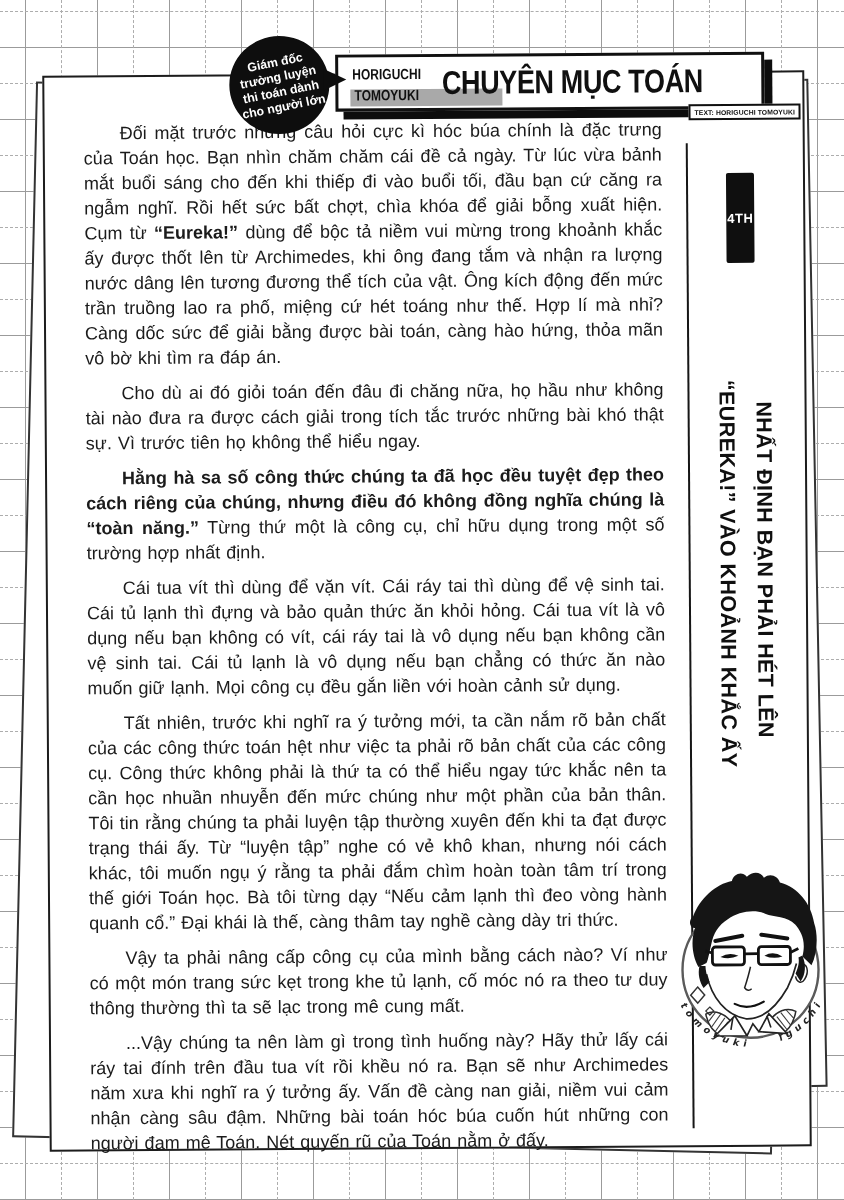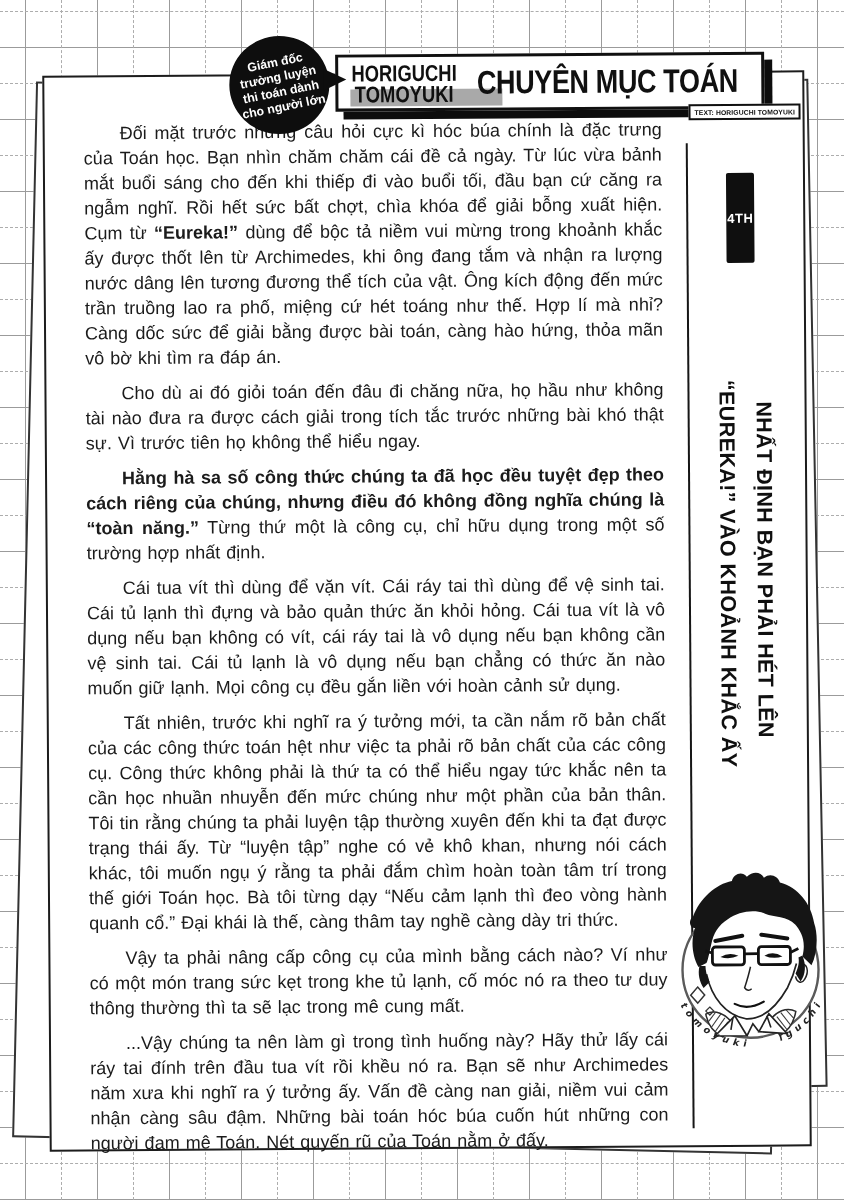--- a/index.html
+++ b/index.html
@@ -29,21 +29,21 @@
     background:#fff;border:2px solid #1c1c1c;transform:rotate(-0.4deg);
     z-index:2;
   }
   
   #header-box{
     position:absolute;left:291px;top:-21px;width:423px;height:51px;
     background:#fff;border:3px solid #101010;box-shadow:8px 8px 0 #0d0d0d;
     display:flex;align-items:center;z-index:3;
   }
   #author{width:178px;text-align:center;position:relative;font-weight:900;
-    font-size:23px;line-height:21px;color:#101010;padding-top:2px;}
+    font-size:15px;line-height:21px;color:#101010;padding-top:2px;}
   #author-bar{position:absolute;left:12px;top:28px;width:152px;height:17px;background:#a9a9a9;}
   #author .ln{position:relative;display:block;transform:scaleX(.8);white-space:nowrap;}
   #column-title{flex:1;font-weight:900;font-size:33px;color:#101010;letter-spacing:-.5px;
     transform:scaleX(.82);transform-origin:left center;white-space:nowrap;padding-left:8px;}
   #credit-box{
     position:absolute;left:644px;top:31px;background:#fff;border:2px solid #101010;
     font-size:6.8px;font-weight:700;letter-spacing:.1px;padding:2.5px 4px;
     white-space:nowrap;z-index:4;color:#101010;
   }
   

